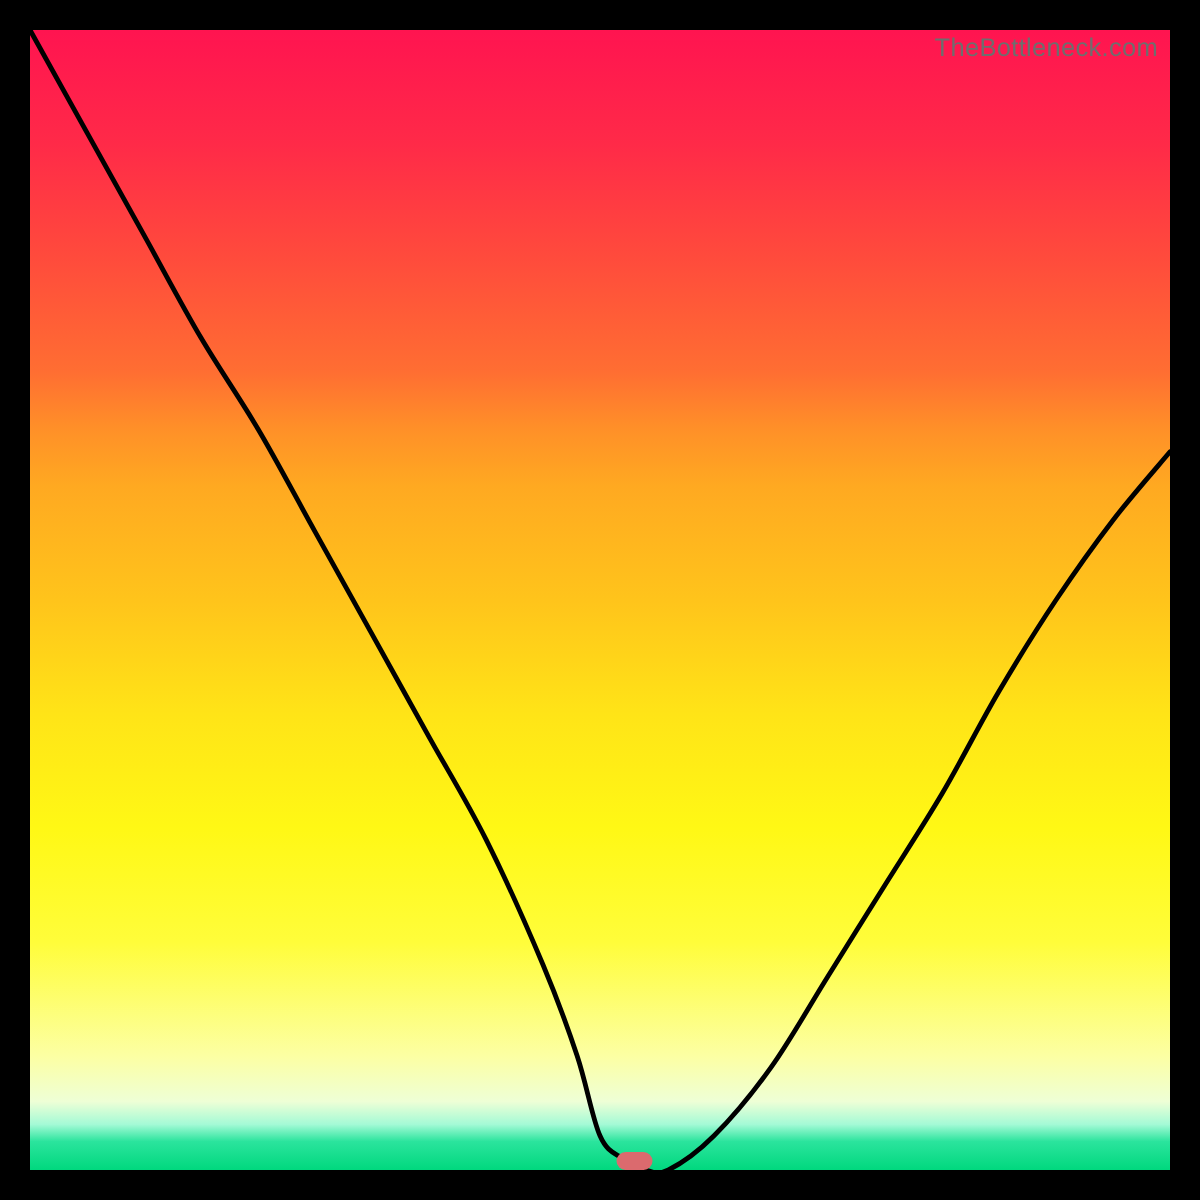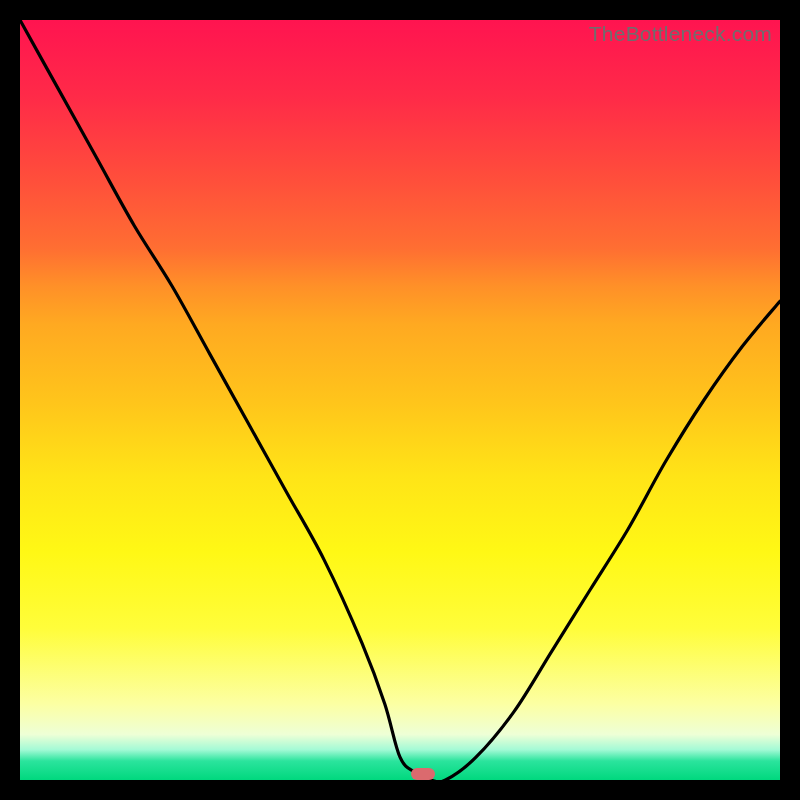--- a/index.html
+++ b/index.html
@@ -43,21 +43,21 @@
       #a4fad6 96%,
       #2be49d 97.5%,
       #00d87e 100%
     );
   }
   .watermark {
     position: absolute;
     top: 2px;
     right: 8px;
     color: #6e6e6e;
-    font-size: 21px;
+    font-size: 17px;
     font-weight: 500;
     letter-spacing: 0.2px;
     user-select: none;
   }
   .marker {
     position: absolute;
     width: 24px;
     height: 12px;
     border-radius: 6px;
     transform: translate(-50%, -50%);

